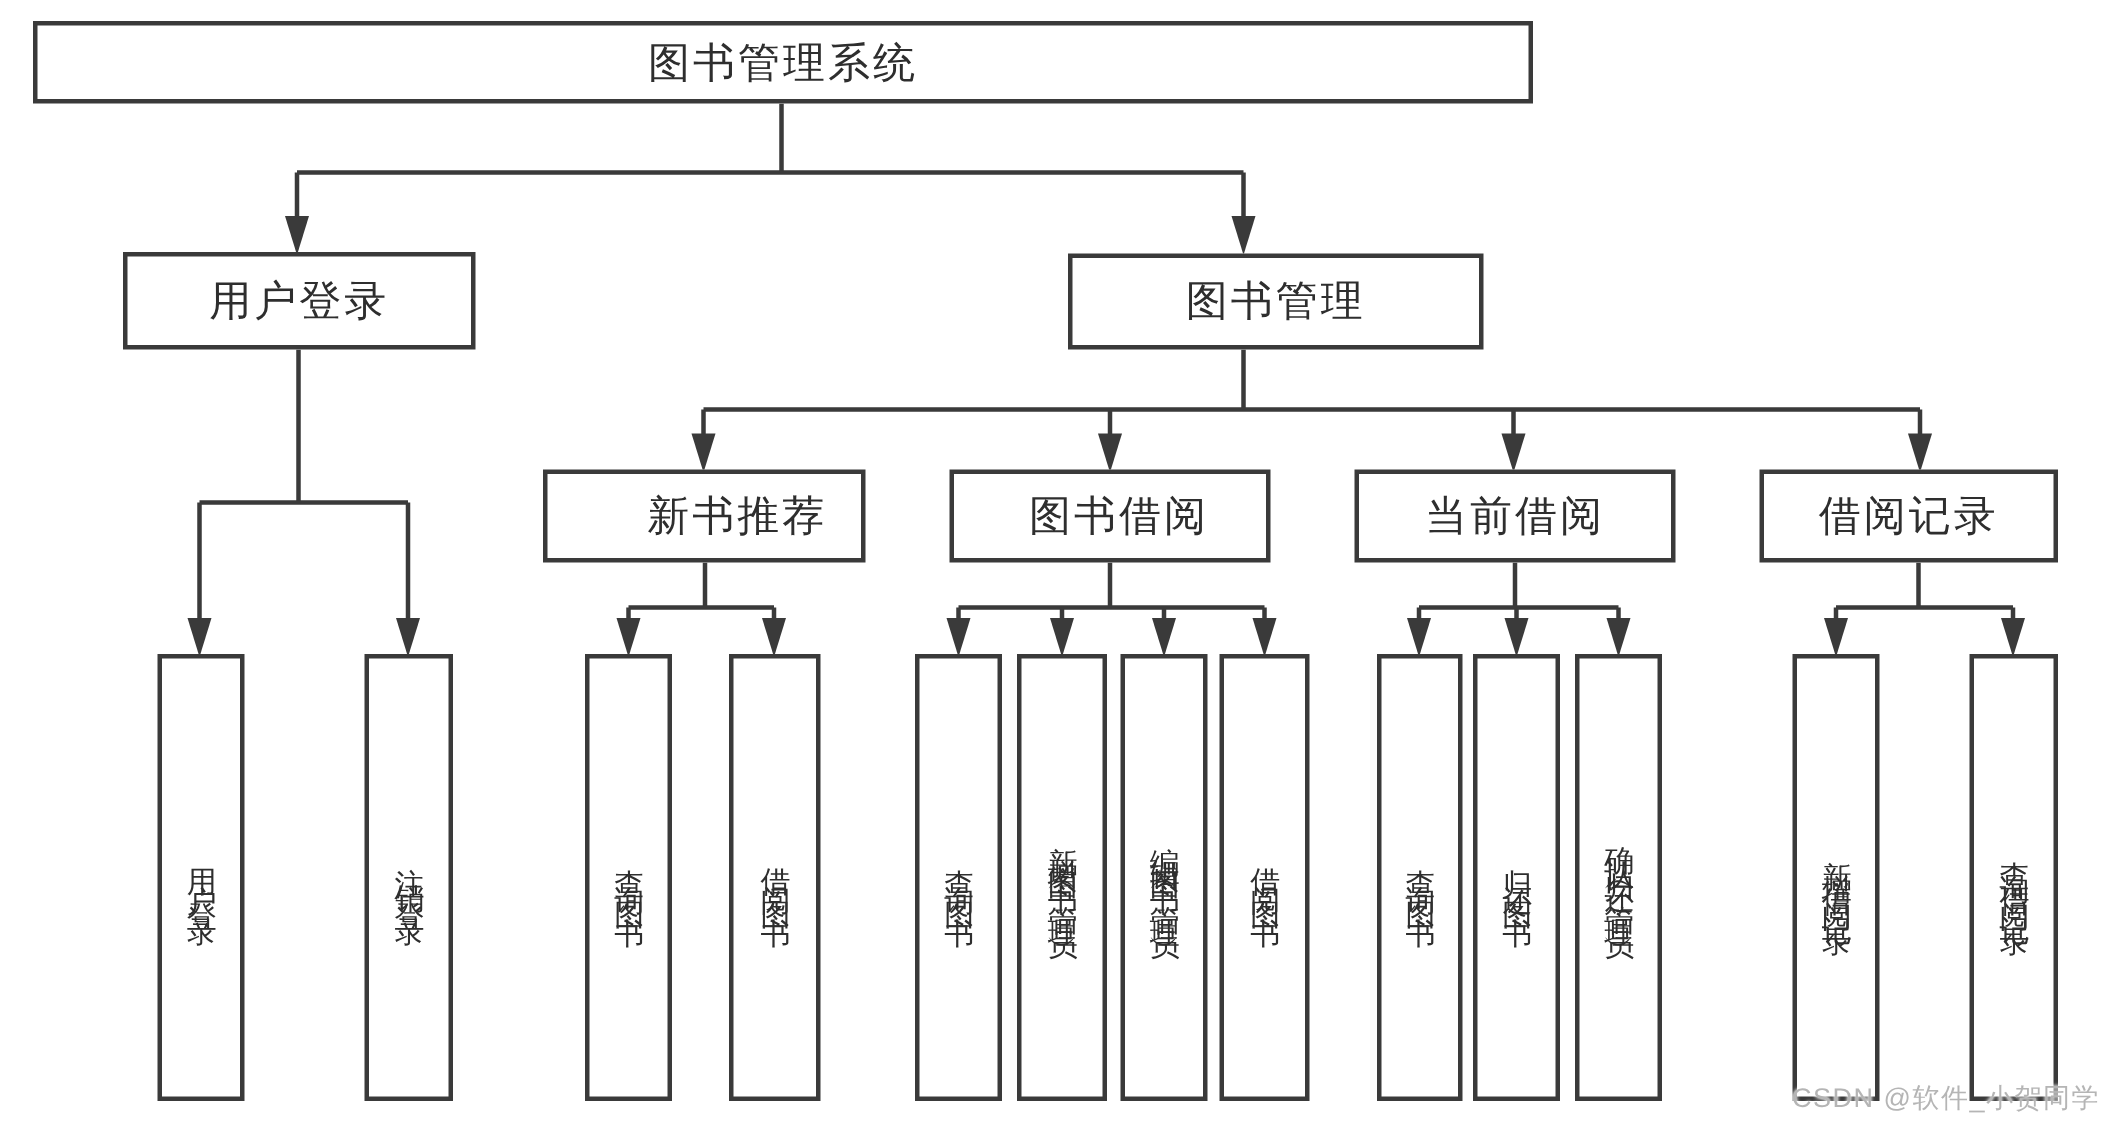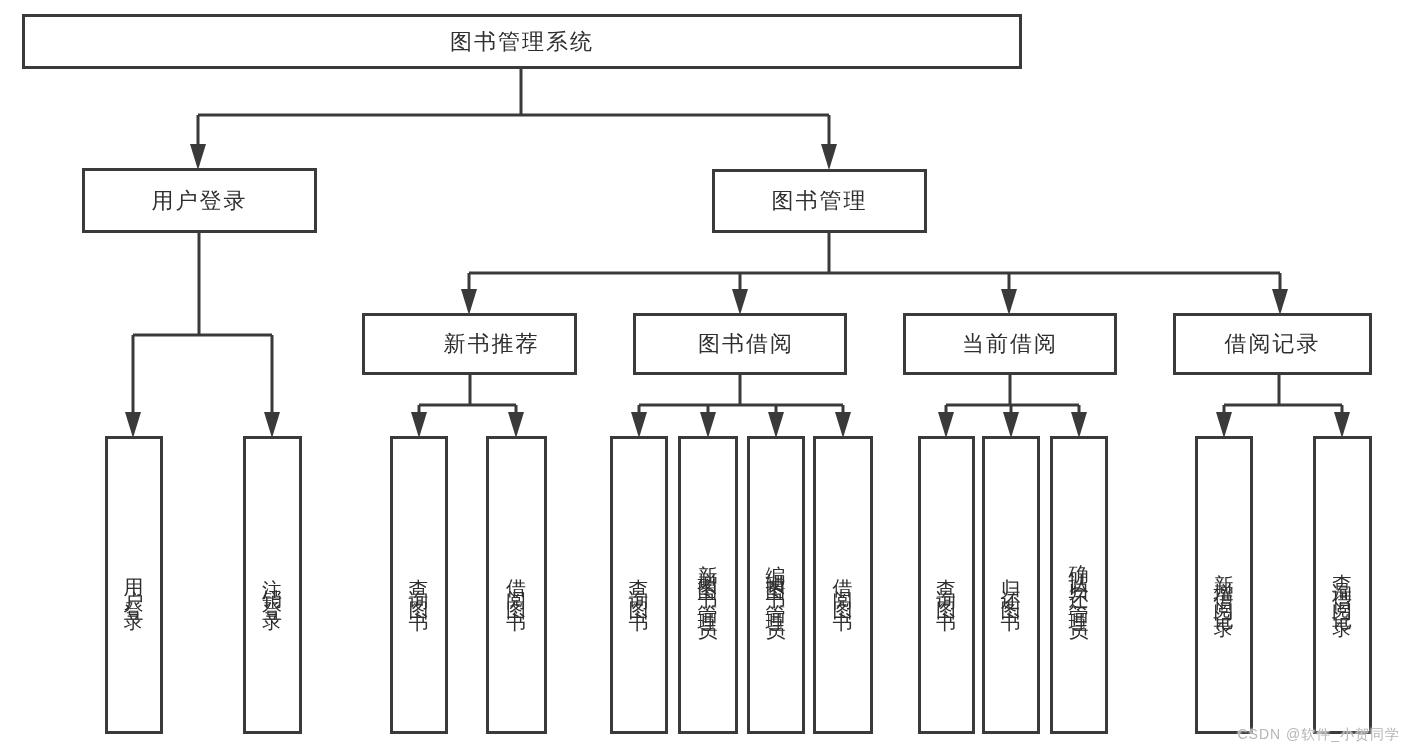--- a/index.html
+++ b/index.html
@@ -8,30 +8,30 @@
     background:var(--bg,#ffffff);
     font-family:"Liberation Sans","DejaVu Sans",sans-serif;
     color:var(--text,#2e2e2e);
   }
   svg.connectors{position:absolute;left:0;top:0;pointer-events:none;}
   .node{
     position:absolute;box-sizing:border-box;background:#fff;
     border:3px solid var(--line,#3a3a3a);
     display:flex;align-items:center;justify-content:center;
   }
-  .h-label{font-size:22px;letter-spacing:2px;white-space:nowrap;}
+  .h-label{font-size:28px;letter-spacing:2px;white-space:nowrap;}
   .leaf .v-label{
     writing-mode:vertical-rl;text-orientation:mixed;
     font-size:20px;line-height:1;letter-spacing:11px;white-space:nowrap;
   }
   .leaf .v-label.med{letter-spacing:9px;}
   .leaf .v-label.tight{letter-spacing:8px;}
   .watermark{
     position:absolute;right:5px;bottom:3px;
-    font-size:14px;letter-spacing:1px;white-space:nowrap;
+    font-size:18px;letter-spacing:1px;white-space:nowrap;
     color:var(--wm,#b5b5b5);
     text-shadow:0 0 2px #fff,0 0 3px #fff;
   }
 </style>
 </head>
 <body>
 
 <div class="canvas">
 
   <svg class="connectors" width="1405" height="747" viewBox="0 0 1405 747">
@@ -74,21 +74,21 @@
     </g>
   </svg>
 
   <div class="node" style="left:22px;top:14px;width:1000px;height:55px;">
     <span class="h-label">图书管理系统</span>
   </div>
 
   <div class="node" style="left:82px;top:168px;width:235px;height:65px;">
     <span class="h-label">用户登录</span>
   </div>
-  <div class="node" style="left:712px;top:169px;width:215px;height:64px;justify-content:center;">
+  <div class="node" style="left:712px;top:169px;width:277px;height:64px;justify-content:center;">
     <span class="h-label">图书管理</span>
   </div>
 
   <div class="node" style="left:362px;top:313px;width:215px;height:62px;padding-left:44px;">
     <span class="h-label">新书推荐</span>
   </div>
   <div class="node" style="left:633px;top:313px;width:214px;height:62px;padding-left:12px;">
     <span class="h-label">图书借阅</span>
   </div>
   <div class="node" style="left:903px;top:313px;width:214px;height:62px;">

